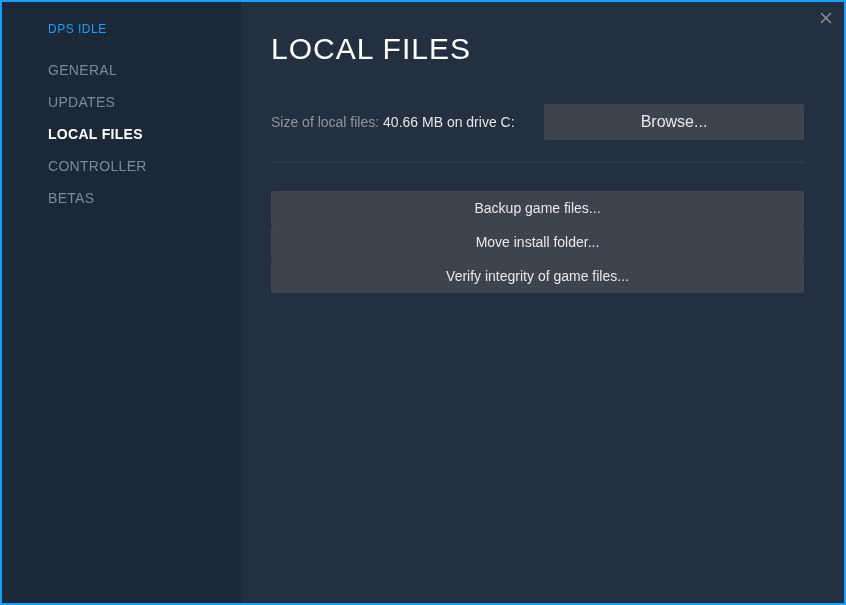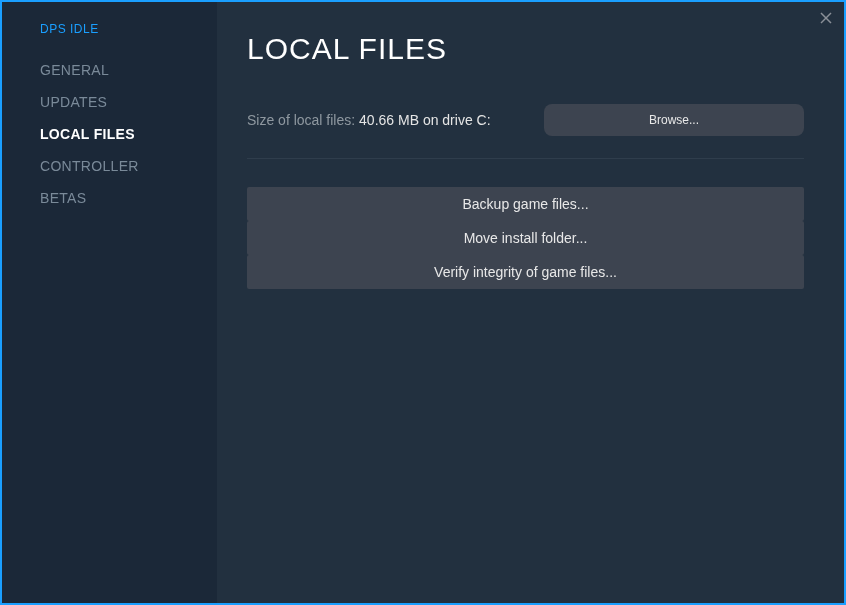--- a/index.html
+++ b/index.html
@@ -29,23 +29,24 @@
       cursor: pointer;
       color: #8a8f98;
     }
     .close-btn svg {
       width: 12px;
       height: 12px;
     }
     .sidebar {
       width: 215px;
       background: #1b2838;
-      padding: 20px 0 0 16px;
+      padding: 20px 0 0 0;
       display: flex;
       flex-direction: column;
+      margin-left: 24px;
     }
     .sidebar-title {
       color: #1a9fff;
       font-size: 12px;
       font-weight: 400;
       letter-spacing: 0.5px;
       padding: 0 0 18px 22px;
     }
     .sidebar-item {
       color: #7a8a99;
@@ -83,25 +84,25 @@
       font-size: 14px;
       color: #8f98a0;
     }
     .size-value {
       color: #e5e5e5;
     }
     .browse-btn {
       background: #3d4450;
       color: #e8e8e8;
       border: none;
-      font-size: 12px;
+      font-size: 16px;
       padding: 9px 0;
       width: 260px;
       cursor: pointer;
-      border-radius: 8px;
+      border-radius: 2px;
       text-align: center;
     }
     .divider {
       height: 1px;
       background: #2f3d4c;
       margin-bottom: 28px;
     }
     .action-btn {
       background: #3d4450;
       color: #e8e8e8;

